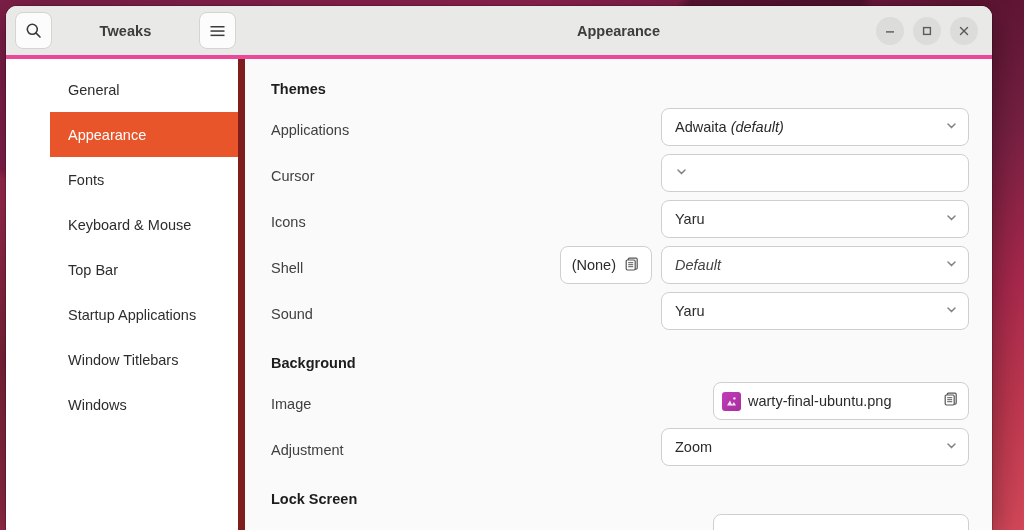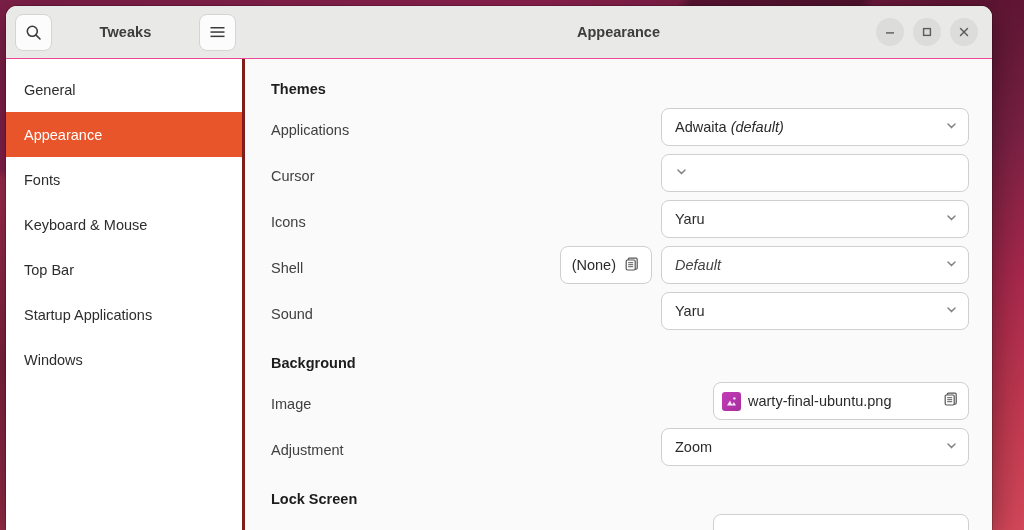--- a/index.html
+++ b/index.html
@@ -45,21 +45,21 @@
     box-shadow: 0 0 0 1px rgba(0,0,0,.18), 0 10px 34px rgba(0,0,0,.42);
     display: flex;
     flex-direction: column;
   }
 
   
   .headerbar {
     height: 53px;
     flex: 0 0 53px;
     background: #e9e9e8;
-    border-bottom: 1px solid #ec4899;
+    border-bottom: 4px solid #ec4899;
     display: flex;
     align-items: center;
     position: relative;
   }
   .hb-left {
     width: 239px;
     flex: 0 0 239px;
     height: 100%;
     display: flex;
     align-items: center;
@@ -128,23 +128,24 @@
     flex: 1;
     display: flex;
     min-height: 0;
   }
 
   
   .sidebar {
     width: 239px;
     flex: 0 0 239px;
     background: #ffffff;
-    border-right: 3px solid #7f1d1d;
+    border-right: 7px solid #7f1d1d;
     padding-top: 8px;
     overflow: hidden;
+    padding-left: 44px;
   }
   .side-item {
     height: 45px;
     display: flex;
     align-items: center;
     padding-left: 18px;
     font-size: 14.5px;
     color: #2d2d2d;
     cursor: pointer;
   }
@@ -334,20 +335,23 @@
           <span>Fonts</span>
         </div>
         <div class="side-item">
           <span>Keyboard &amp; Mouse</span>
         </div>
         <div class="side-item">
           <span>Top Bar</span>
         </div>
         <div class="side-item">
           <span>Startup Applications</span>
+        </div>
+        <div class="side-item">
+          <span>Window Titlebars</span>
         </div>
         <div class="side-item">
           <span>Windows</span>
         </div>
       </div>
 
       <div class="content">
 
         <div class="group-title">Themes</div>
 

